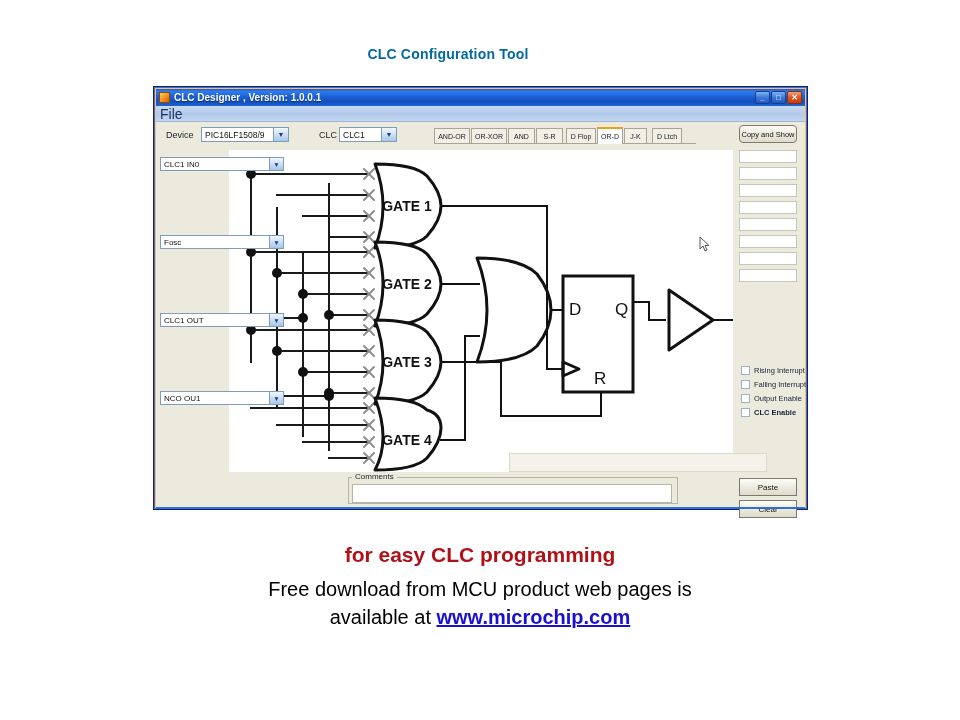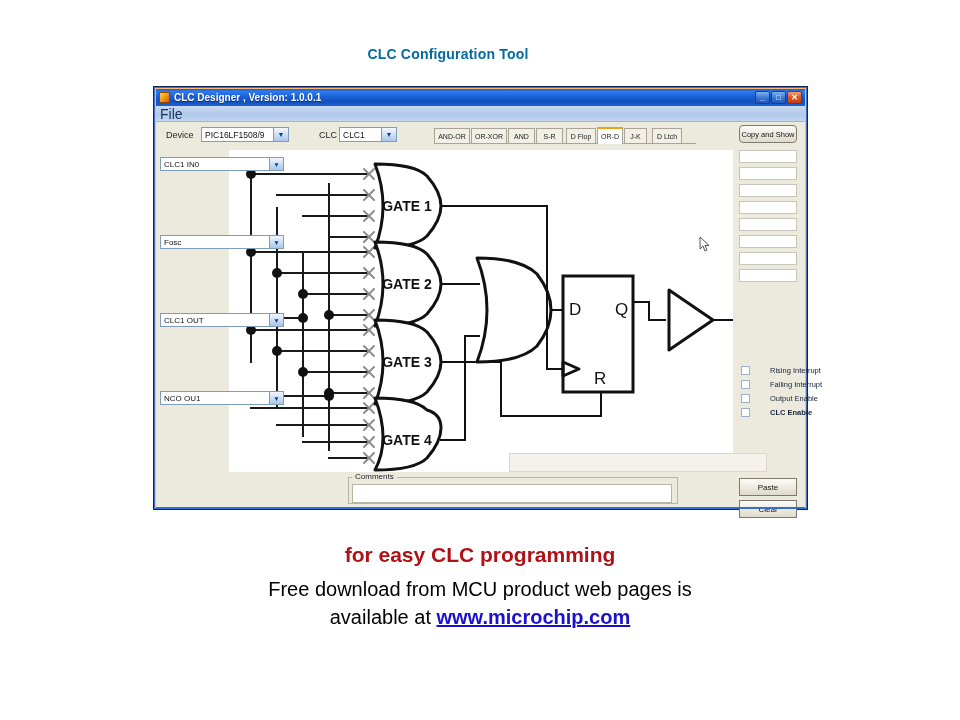--- a/index.html
+++ b/index.html
@@ -111,21 +111,21 @@
     border:1px solid #7f9db9;box-sizing:border-box;display:flex;align-items:center;
   }
   .inputcombo .cval{font-size:8px;color:#111;padding-left:3px;}
   .inputcombo .carr{
     margin-left:auto;width:13px;height:12px;
     background:linear-gradient(180deg,#f0f6ff 0%,#cbdef5 50%,#a9c6e7 100%);
     border-left:1px solid #7f9db9;display:flex;align-items:center;justify-content:center;
     font-size:6.5px;color:#14427e;
   }
   
-  .chkrow{position:absolute;left:585px;display:flex;align-items:center;gap:20px;}
+  .chkrow{position:absolute;left:585px;display:flex;align-items:center;gap:4px;}
   .chkbox{
     width:9px;height:9px;background:#ffffff;border:1px solid #9fb0c4;box-sizing:border-box;
   }
   .chklbl{font-size:7.5px;color:#14233a;white-space:nowrap;}
   
   #canvas-strip{
     position:absolute;left:353px;top:331px;width:258px;height:19px;
     background:#f4f2ea;border:1px solid #dcd8c9;box-sizing:border-box;
   }
   

